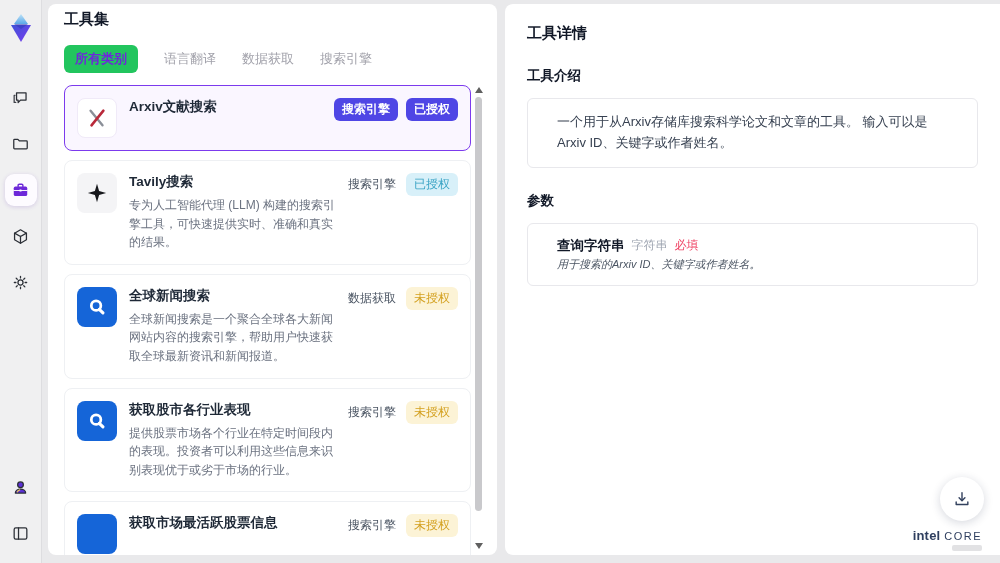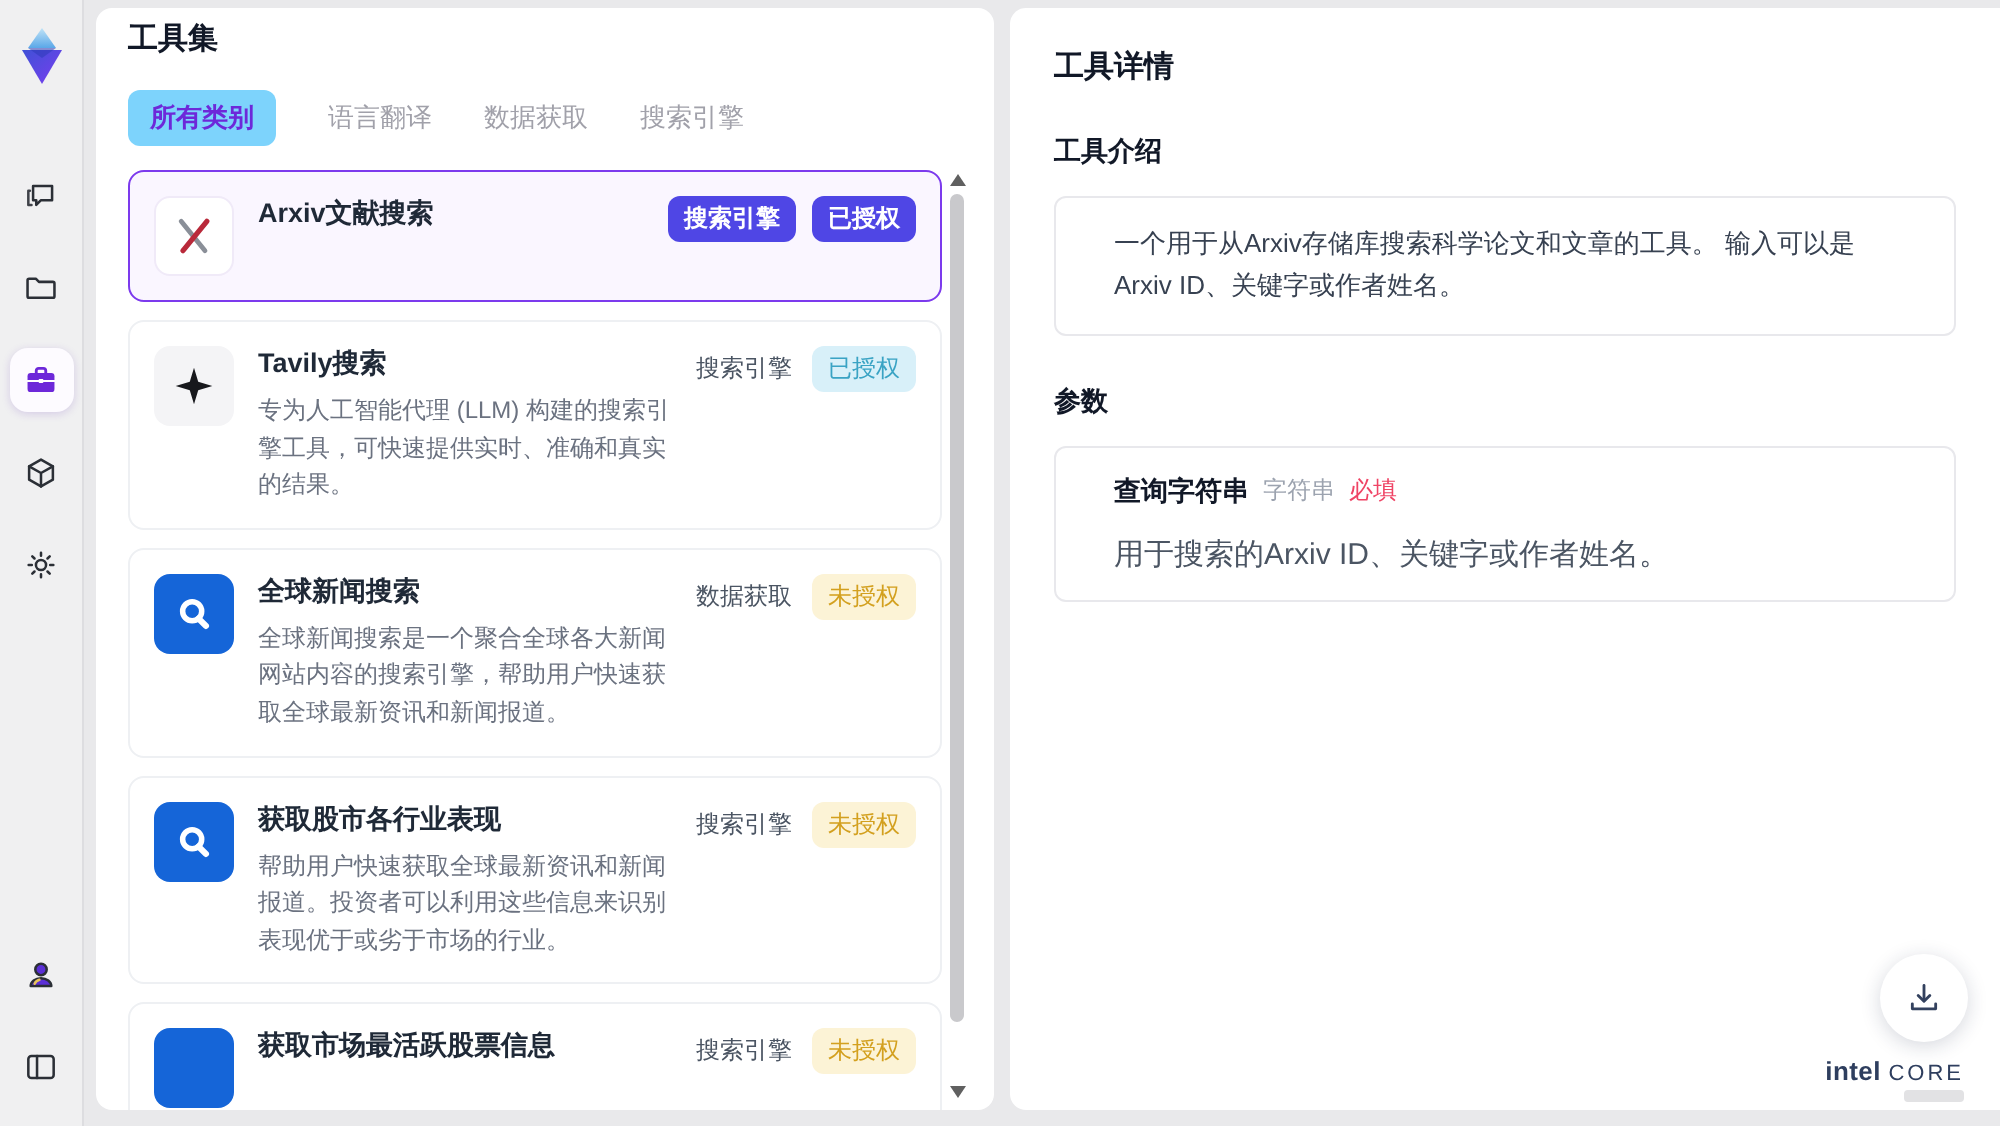--- a/index.html
+++ b/index.html
@@ -26,21 +26,21 @@
   .rail-bottom { margin-top:auto; margin-bottom:14px; display:flex; flex-direction:column; gap:14px; align-items:center; }
   
   .panel { position:absolute; top:4px; bottom:8px; background:#ffffff; border-radius:8px; }
   .panel-left  { left:48px; width:449px; }
   .panel-right { left:505px; width:495px; border-radius:8px 0 0 8px; }
   
   .lp-inner { padding:6px 14px 0 16px; height:100%; display:flex; flex-direction:column; }
   .page-title { font-size:15px; font-weight:bold; color:#111827; }
   .tabs { display:flex; align-items:center; gap:26px; margin-top:16px; }
   .tab { font-size:13px; color:#a1a1aa; cursor:pointer; padding:5px 0; }
-  .tab.active { color:#6d28d9; background:#7dd3fc; padding:5px 11px; border-radius:6px; font-weight:bold; }
+  .tab.active { color:#6d28d9; background:#22c55e; padding:5px 11px; border-radius:6px; font-weight:bold; }
   .tool-list { margin-top:12px; flex:1; overflow:hidden; position:relative; padding-right:12px; }
   .tool-card {
     display:flex; align-items:flex-start; padding:12px 12px;
     border:1px solid #eef0f3; border-radius:8px; margin-bottom:9px;
     background:#fff; cursor:pointer;
   }
   .tool-card.selected { background:#faf6ff; border:1.5px solid #7c3aed; }
   .tool-icon {
     width:40px; height:40px; border-radius:8px; flex-shrink:0;
     display:flex; align-items:center; justify-content:center; margin-right:12px;
@@ -67,21 +67,21 @@
   
   .rp-inner { padding:20px 22px; }
   .rp-title { font-size:15px; font-weight:bold; color:#111827; }
   .rp-sub { font-size:13.5px; font-weight:bold; color:#111827; margin-top:24px; }
   .rp-box { margin-top:13px; border:1px solid #e8e8ec; border-radius:6px; padding:13px 29px; background:#fff; }
   .rp-box-text { font-size:13px; color:#374151; line-height:1.6; }
   .param-head { display:flex; align-items:flex-start; gap:7px; }
   .param-name { font-size:13.5px; font-weight:bold; color:#111827; }
   .param-type { font-size:12px; color:#9ca3af; }
   .param-required { font-size:12px; color:#ef4465; }
-  .param-desc { font-size:15px; color:#4b5563; margin-top:13px; }
+  .param-desc { font-size:11px; color:#4b5563; margin-top:2px;font-style:italic; }
   
   .fab {
     position:absolute; right:16px; bottom:42px; width:44px; height:44px; border-radius:50%;
     background:#fff; box-shadow:0 2px 10px rgba(30,40,70,.18); display:flex;
     align-items:center; justify-content:center; cursor:pointer;
   }
   .fab svg { width:20px; height:20px; stroke:#33415e; fill:none; stroke-width:1.7; stroke-linecap:round; stroke-linejoin:round; }
   .brand { position:absolute; right:18px; bottom:12px; text-align:right; color:#2e3e5e; }
   .brand-row { font-size:13px; letter-spacing:.2px; }
   .brand-row .b1 { font-weight:bold; }
@@ -222,21 +222,21 @@
   </div>
           <div class="tool-card">
     <div class="tool-icon icon-globalnews">
               <svg viewBox="0 0 24 24">
     <circle cx="11" cy="10.5" r="5.2" stroke="#ffffff" stroke-width="3" fill="none"></circle>
     <path d="M14.5 14.5 L18.5 18.5" stroke="#ffffff" stroke-width="3.4" stroke-linecap="round"></path>
   </svg>
             </div>
     <div class="tool-mid">
       <div class="tool-title">获取股市各行业表现</div>
-      <div class="tool-desc">帮助用户快速获取全球最新资讯和新闻报道。投资者可以利用这些信息来识别表现优于或劣于市场的行业。</div>
+      <div class="tool-desc">提供股票市场各个行业在特定时间段内的表现。投资者可以利用这些信息来识别表现优于或劣于市场的行业。</div>
     </div>
     <div class="tool-right">
       <span class="badge plain">搜索引擎</span>
       <span class="badge no">未授权</span>
     </div>
   </div>
           <div class="tool-card">
     <div class="tool-icon icon-globalnews"></div>
     <div class="tool-mid">
       <div class="tool-title">获取市场最活跃股票信息</div>

